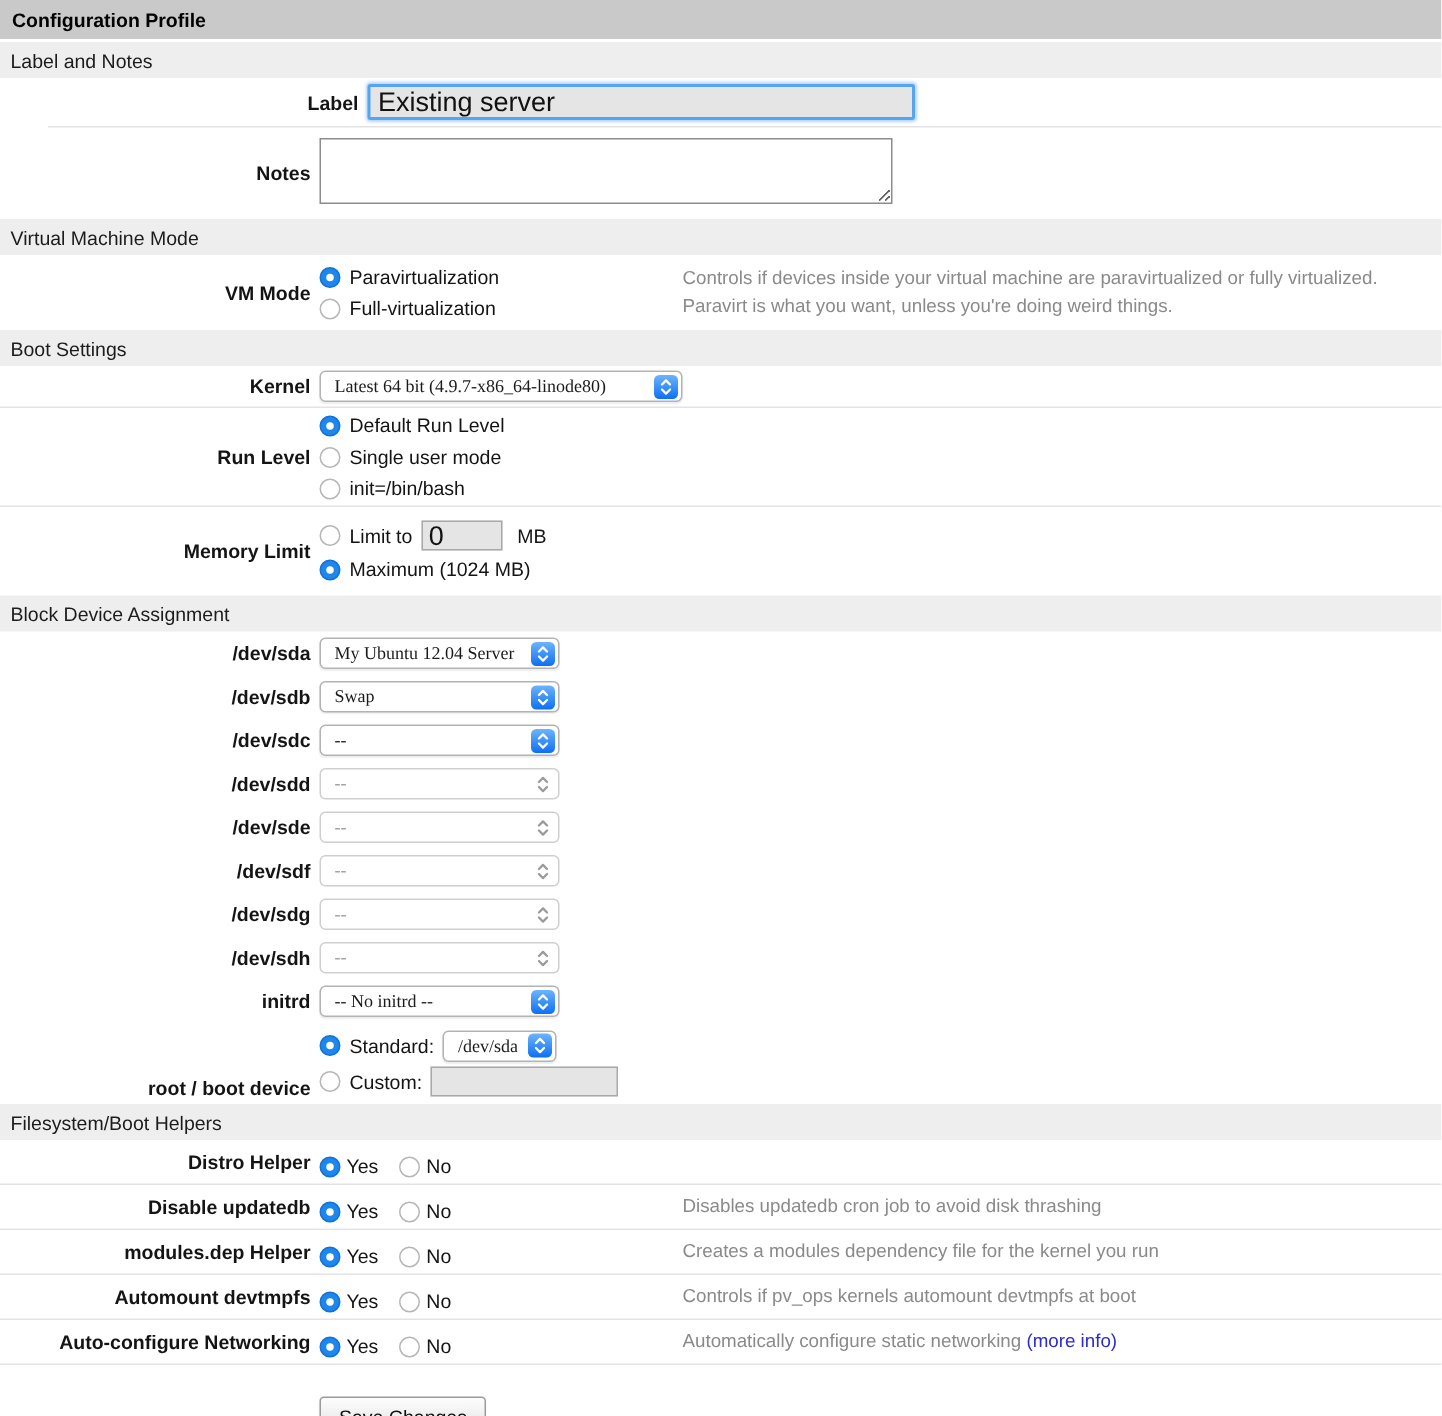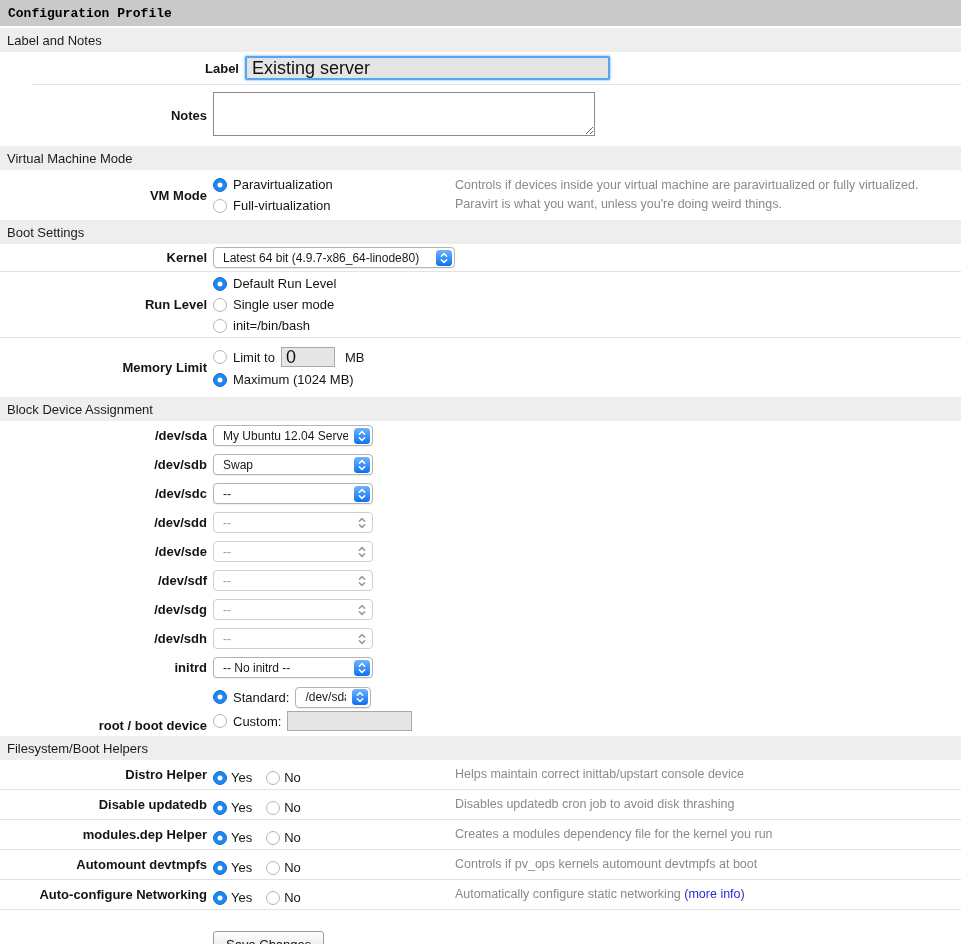--- a/index.html
+++ b/index.html
@@ -20,21 +20,20 @@
     font-family:"Liberation Sans", sans-serif;
     font-size:13px;
     color:#141414;
   }
   .title-bar{
     background:var(--title-bar-bg);
     font-weight:bold;
     padding:6px 8px 5px 8px;
     margin-bottom:2px;
     color:#000;
-    font-family:Liberation Mono, monospace;
   }
   .section-bar{
     background:var(--section-bar-bg);
     padding:5px 7px 4px 7px;
     color:#1c1c1c;
   }
   .row{display:flex;align-items:center;padding:4px 0;}
   .section-body > .row{border-bottom:1px solid var(--divider);}
   .section-body > .row:last-child{border-bottom:none;}
   .col-label{
@@ -65,21 +64,21 @@
     width:5px;height:5px;border-radius:50%;background:#fff;
     transform:translate(-50%,-50%);
   }
   .sel{
     display:inline-flex;align-items:center;justify-content:space-between;
     height:21px;border:1px solid #b3b3b3;border-radius:4px;
     background:#fff;padding:0 2px 0 9px;
     box-shadow:0 1px 1px rgba(0,0,0,.07);
     font-size:12px;color:#1a1a1a;
   }
-  .sel-text{white-space:nowrap;overflow:hidden;}
+  .sel-text{white-space:nowrap;overflow:hidden;font-family:Liberation Serif, serif;}
   .stepper{
     width:16px;height:16px;border-radius:3.5px;flex:0 0 16px;
     background:linear-gradient(var(--stepper-top),var(--stepper-bottom));
     display:flex;align-items:center;justify-content:center;margin-left:6px;
   }
   .sel.disabled{color:#9a9a9a;border-color:#cfcfcf;box-shadow:none;}
   .sel.disabled .stepper{background:transparent;}
   .text-input{
     height:22px;border:1px solid #a9a9a9;background:#e5e5e5;
     font-family:"Liberation Sans", sans-serif;font-size:18px;
@@ -347,21 +346,20 @@
         <div class="col-label">Distro Helper</div>
         <div class="col-content">
           <div class="yn-group">
             <span class="radio checked"></span>
             <span>Yes</span>
             <span class="yn-gap"></span>
             <span class="radio"></span>
             <span>No</span>
           </div>
         </div>
-        <div class="col-help">Helps maintain correct inittab/upstart console device</div>
       </div>
       <div class="row">
         <div class="col-label">Disable updatedb</div>
         <div class="col-content">
           <div class="yn-group">
             <span class="radio checked"></span>
             <span>Yes</span>
             <span class="yn-gap"></span>
             <span class="radio"></span>
             <span>No</span>

